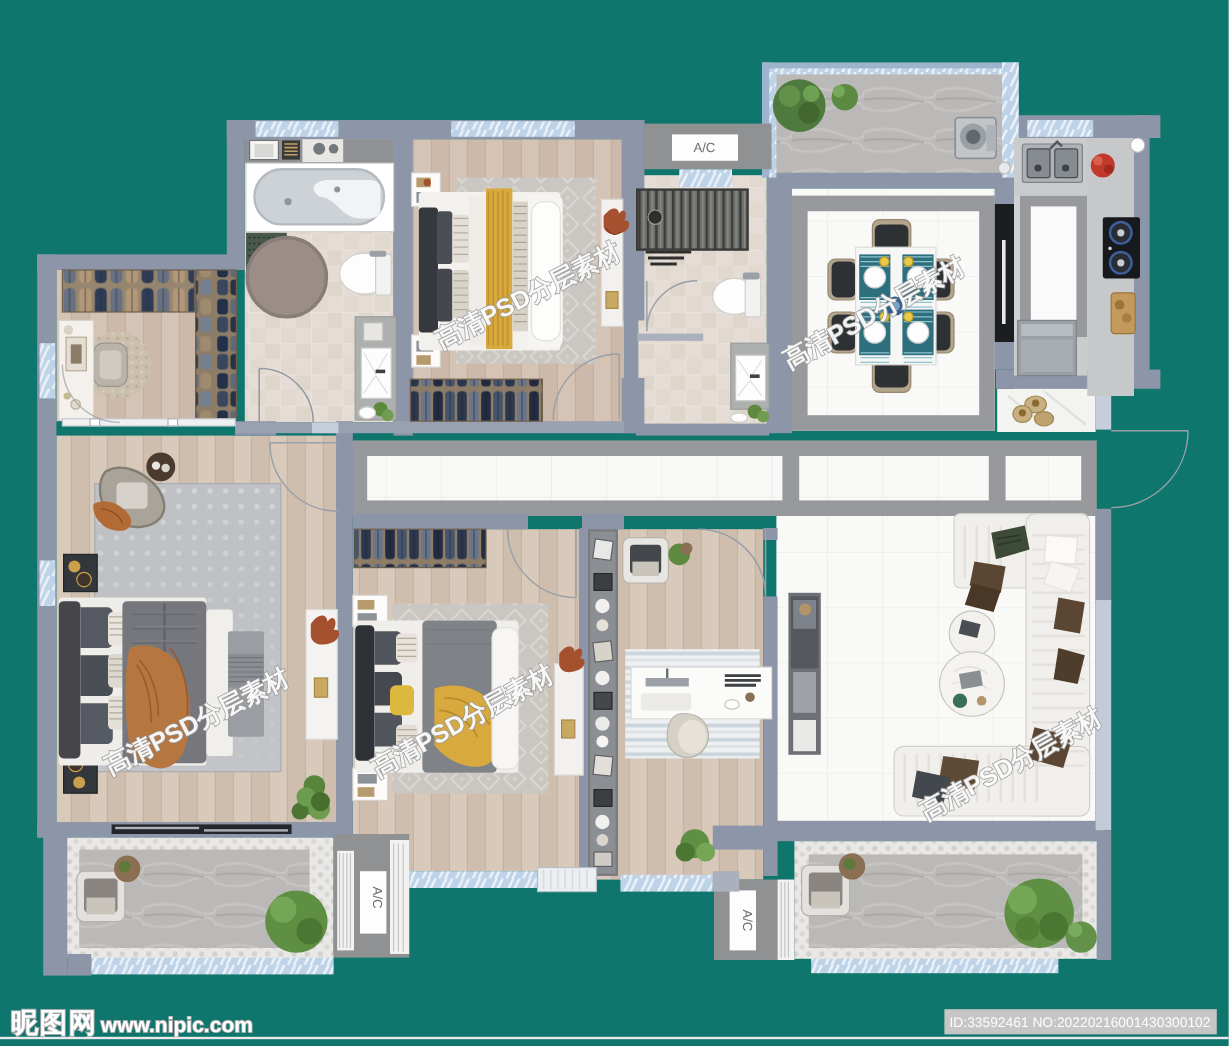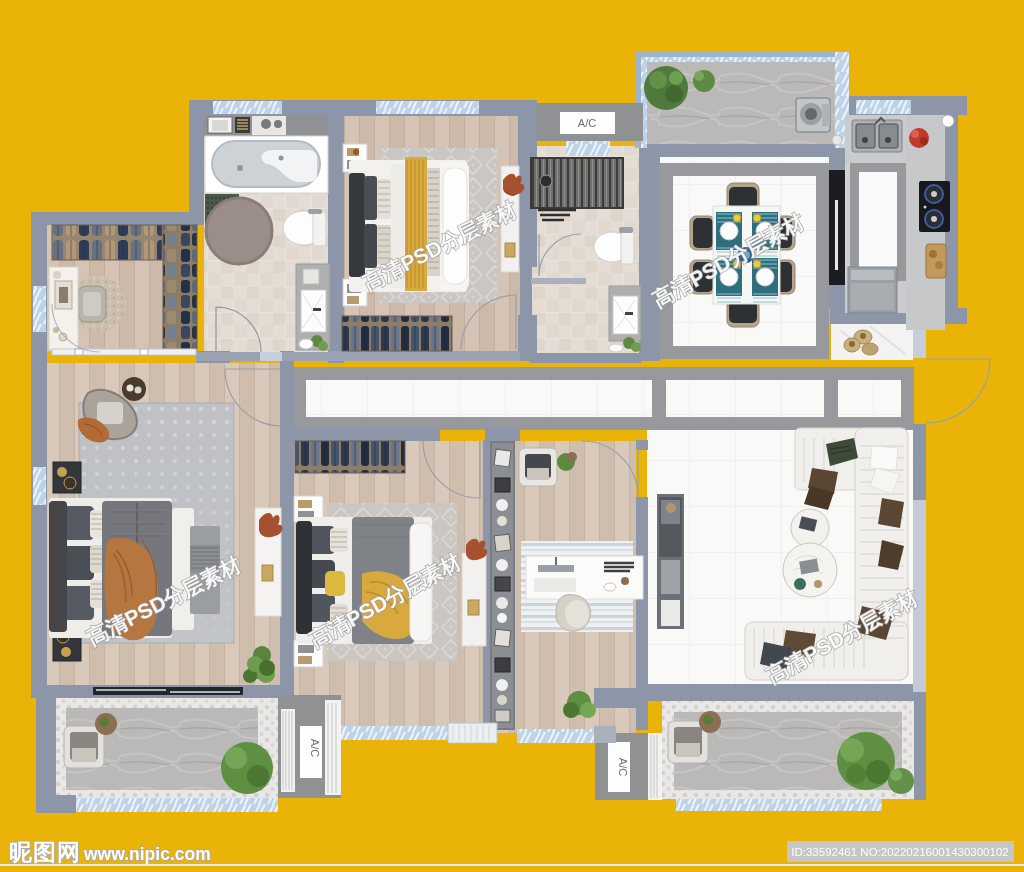--- a/index.html
+++ b/index.html
@@ -1,17 +1,17 @@
 <!DOCTYPE html>
 <html><head>
 <meta charset="utf-8">
 <style>
 html,body{margin:0;padding:0;background:#fff;}
 *{font-family:"Liberation Sans",sans-serif;}
-#page{position:relative;width:1024px;height:872px;background:#eab308;overflow:hidden;}
+#page{position:relative;width:1024px;height:872px;background:#0f766e;overflow:hidden;}
 </style>
 </head>
 <body>
 <div id="page">
 <svg width="1024" height="872" viewBox="0 0 1024 872" xmlns="http://www.w3.org/2000/svg">
 <defs>
 <linearGradient id="fade" x1="0" y1="0" x2="0" y2="1">
           <stop offset="0" stop-color="#bcbfc3" stop-opacity="0"></stop>
           <stop offset="1" stop-color="#c3c5c8" stop-opacity="0.85"></stop>
         </linearGradient>

